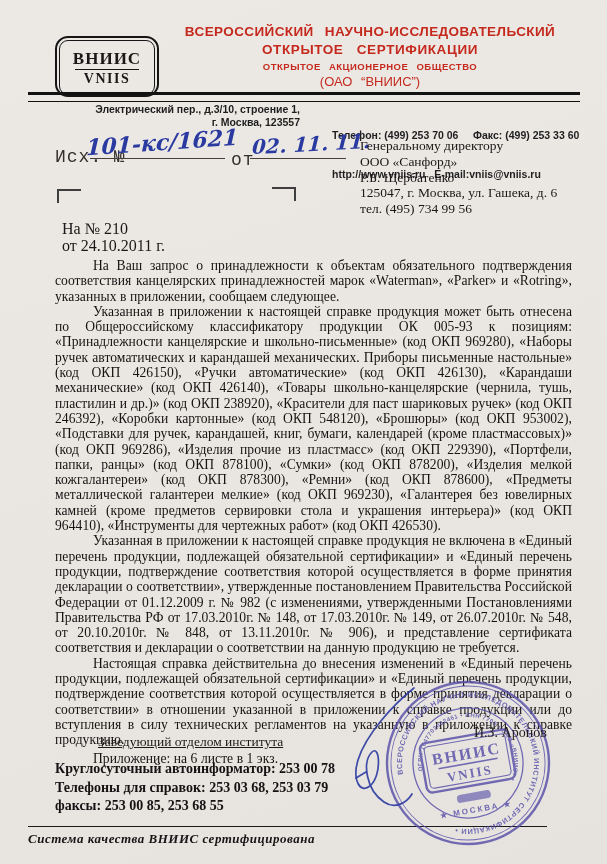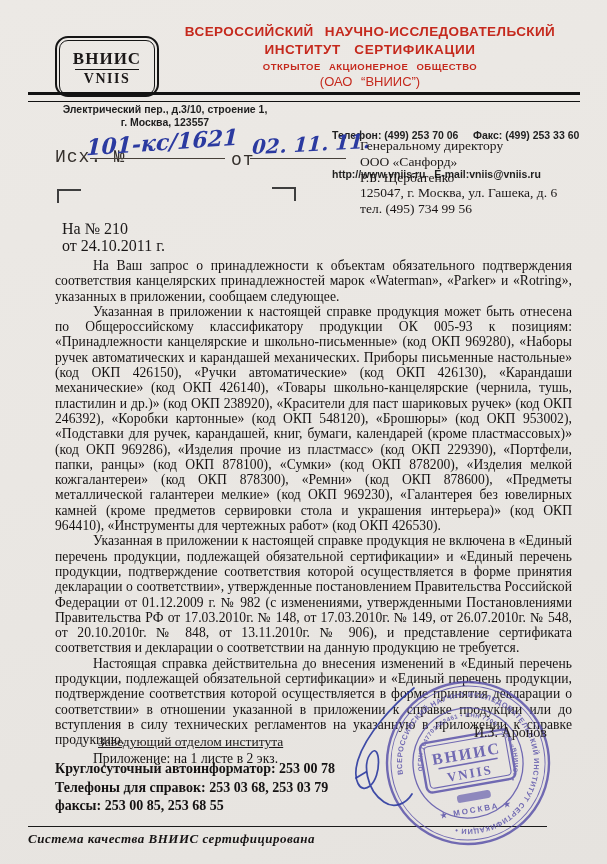--- a/index.html
+++ b/index.html
@@ -19,21 +19,21 @@
   
   .title-block{left:158px;top:24px;width:424px;text-align:center;color:#c5291d;font-family:"Liberation Sans",sans-serif;}
   .t1{font-size:13.5px;font-weight:bold;word-spacing:7px;letter-spacing:.4px;text-align:center;}
   .t2{font-size:13.5px;font-weight:bold;word-spacing:9px;letter-spacing:.6px;margin-top:3px;}
   .t3{font-size:9.5px;font-weight:bold;word-spacing:5px;letter-spacing:.5px;margin-top:4px;}
   .t4{font-size:13px;font-weight:normal;word-spacing:5px;margin-top:2px;}
   
   .rule-top{left:28px;top:92px;width:552px;height:6px;border-top:3.5px solid #121212;border-bottom:1.2px solid #121212;}
   .rule-bottom{left:28px;top:826px;width:519px;border-top:1.6px solid #1a1a1a;}
   
-  .addr-left{left:30px;top:103px;width:270px;text-align:center;font-family:"Liberation Sans",sans-serif;
+  .addr-left{left:30px;top:103px;width:270px;text-align:right;font-family:"Liberation Sans",sans-serif;
     font-size:10.5px;font-weight:bold;line-height:13px;color:#1e1e1e;}
   .addr-right{left:332px;top:103px;width:250px;font-family:"Liberation Sans",sans-serif;
     font-size:10.5px;font-weight:bold;line-height:13px;color:#1e1e1e;white-space:pre;}
   
   .ref-label{font-family:"Liberation Mono",monospace;font-size:18px;color:#35302c;letter-spacing:1px;}
   .hand{font-style:italic;font-weight:bold;color:#2b3aa0;font-family:"DejaVu Serif",serif;white-space:nowrap;}
   .hw1{left:86px;top:129px;font-size:22px;transform:rotate(-4deg) skewX(-6deg);}
   .hw2{left:252px;top:132px;font-size:20px;transform:rotate(-3deg) skewX(-6deg);}
   .uline{border-top:1.6px solid #474039;height:0;}
   
@@ -66,21 +66,21 @@
   <div class="abs logo-outer">
     <div class="logo-inner">
       <div class="logo-ru">ВНИИС</div>
       <div class="logo-sep"></div>
       <div class="logo-en">VNIIS</div>
     </div>
   </div>
 
   <div class="abs title-block">
     <div class="t1">ВСЕРОССИЙСКИЙ НАУЧНО-ИССЛЕДОВАТЕЛЬСКИЙ</div>
-    <div class="t2">ИНСТИТУТ СЕРТИФИКАЦИИ</div>
+    <div class="t2">ОТКРЫТОЕ СЕРТИФИКАЦИИ</div>
     <div class="t3">ОТКРЫТОЕ АКЦИОНЕРНОЕ ОБЩЕСТВО</div>
     <div class="t4">(ОАО “ВНИИС”)</div>
   </div>
 
   <div class="abs rule-top"></div>
 
   <div class="abs addr-left">
     <div>Электрический пер., д.3/10, строение 1,</div>
     <div>г. Москва, 123557</div>
   </div>
@@ -110,21 +110,21 @@
   <div class="abs in-ref">
     <div>На № 210</div>
     <div>от 24.10.2011 г.</div>
   </div>
 
   <div class="abs body-text">
     <p>На Ваш запрос о принадлежности к объектам обязательного подтверждения соответствия канцелярских принадлежностей марок «Waterman», «Parker» и «Rotring», указанных в приложении, сообщаем следующее.</p>
     <p>Указанная в приложении к настоящей справке продукция может быть отнесена по Общероссийскому классификатору продукции ОК 005-93 к позициям: «Принадлежности канцелярские и школьно-письменные» (код ОКП 969280), «Наборы ручек автоматических и карандашей механических. Приборы письменные настольные» (код ОКП 426150), «Ручки автоматические» (код ОКП 426130), «Карандаши механические» (код ОКП 426140), «Товары школьно-канцелярские (чернила, тушь, пластилин и др.)» (код ОКП 238920), «Красители для паст шариковых ручек» (код ОКП 246392), «Коробки картонные» (код ОКП 548120), «Брошюры» (код ОКП 953002), «Подставки для ручек, карандашей, книг, бумаги, календарей (кроме пластмассовых)» (код ОКП 969286), «Изделия прочие из пластмасс» (код ОКП 229390), «Портфели, папки, ранцы» (код ОКП 878100), «Сумки» (код ОКП 878200), «Изделия мелкой кожгалантереи» (код ОКП 878300), «Ремни» (код ОКП 878600), «Предметы металлической галантереи мелкие» (код ОКП 969230), «Галантерея без ювелирных камней (кроме предметов сервировки стола и украшения интерьера)» (код ОКП 964410), «Инструменты для чертежных работ» (код ОКП 426530).</p>
     <p>Указанная в приложении к настоящей справке продукция не включена в «Единый перечень продукции, подлежащей обязательной сертификации» и «Единый перечень продукции, подтверждение соответствия которой осуществляется в форме принятия декларации о соответствии», утвержденные постановлением Правительства Российской Федерации от 01.12.2009 г. № 982 (с изменениями, утвержденными Постановлениями Правительства РФ от 17.03.2010г. № 148, от 17.03.2010г. № 149, от 26.07.2010г. № 548, от 20.10.2010г. № 848, от 13.11.2010г. № 906), и представление сертификата соответствия и декларации о соответствии на данную продукцию не требуется.</p>
     <p>Настоящая справка действительна до внесения изменений в «Единый перечень продукции, подлежащей обязательной сертификации» и «Единый перечень продукции, подтверждение соответствия которой осуществляется в форме принятия декларации о соответствии» в отношении указанной в приложении к справке продукции или до вступления в силу технических регламентов на указанную в приложении к справке продукцию.</p>
-    <p class="attachment">Приложение: на 1 листе в 2 экз.</p>
+    <p class="attachment">Приложение: на 6 листе в 1 экз.</p>
   </div>
 
   <div class="abs sig-position">Заведующий отделом института</div>
   <div class="abs sig-name">И.З. Аронов</div>
 
   <svg class="abs stamp" width="170" height="170" viewBox="-85 -85 170 170">
     <g transform="rotate(-10)" stroke="#574fa8" fill="none" opacity="0.82">
       <circle r="81" stroke-width="2.4"></circle>
       <circle r="77" stroke-width="1"></circle>
       <circle r="55" stroke-width="1.3"></circle>

